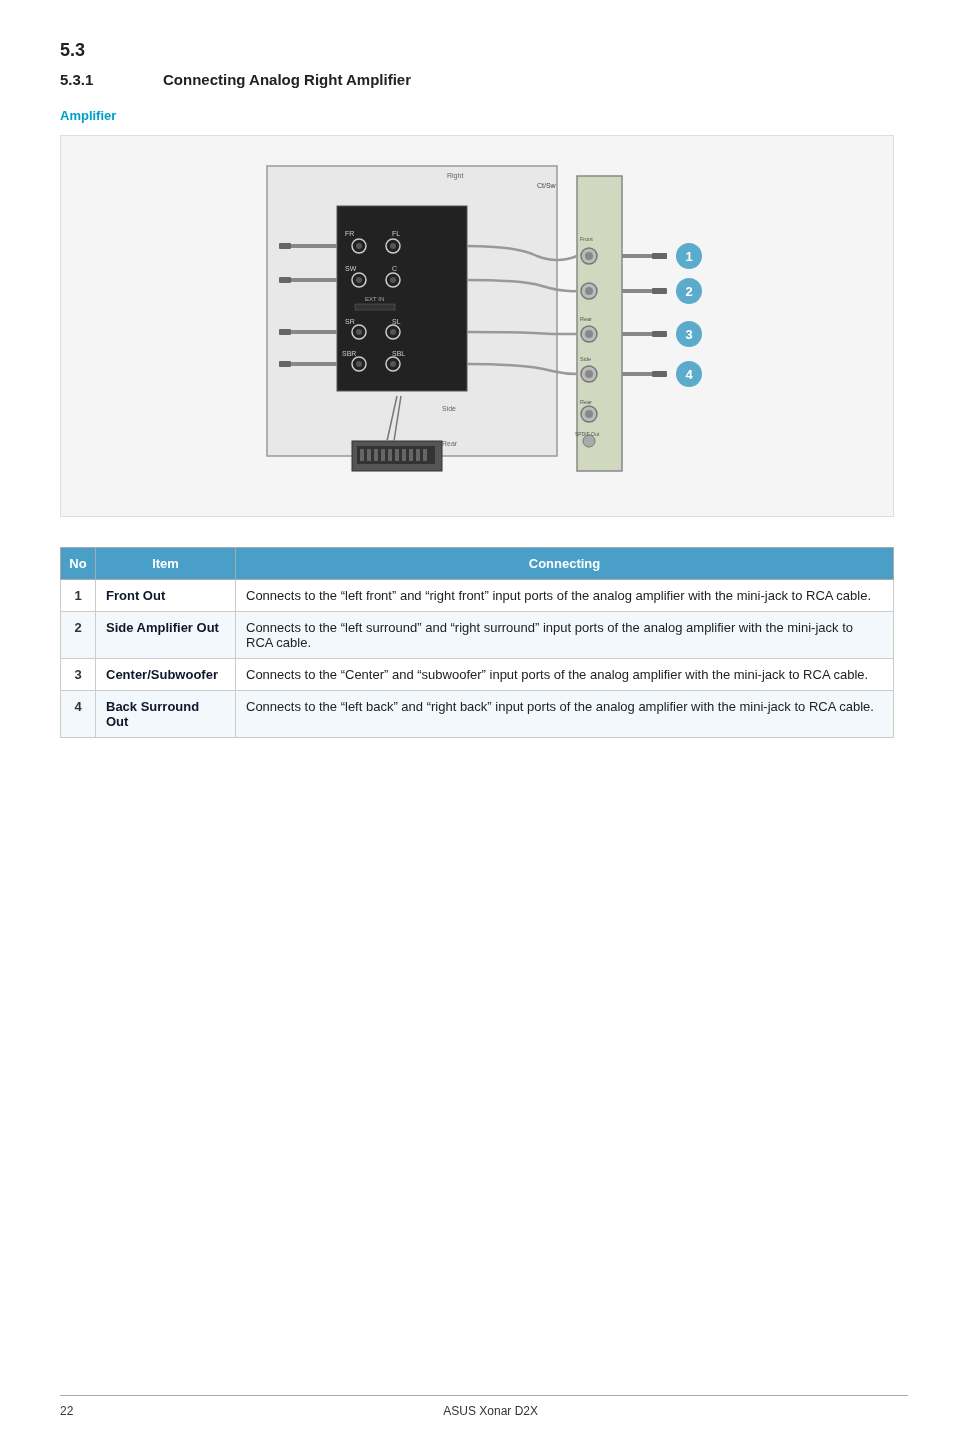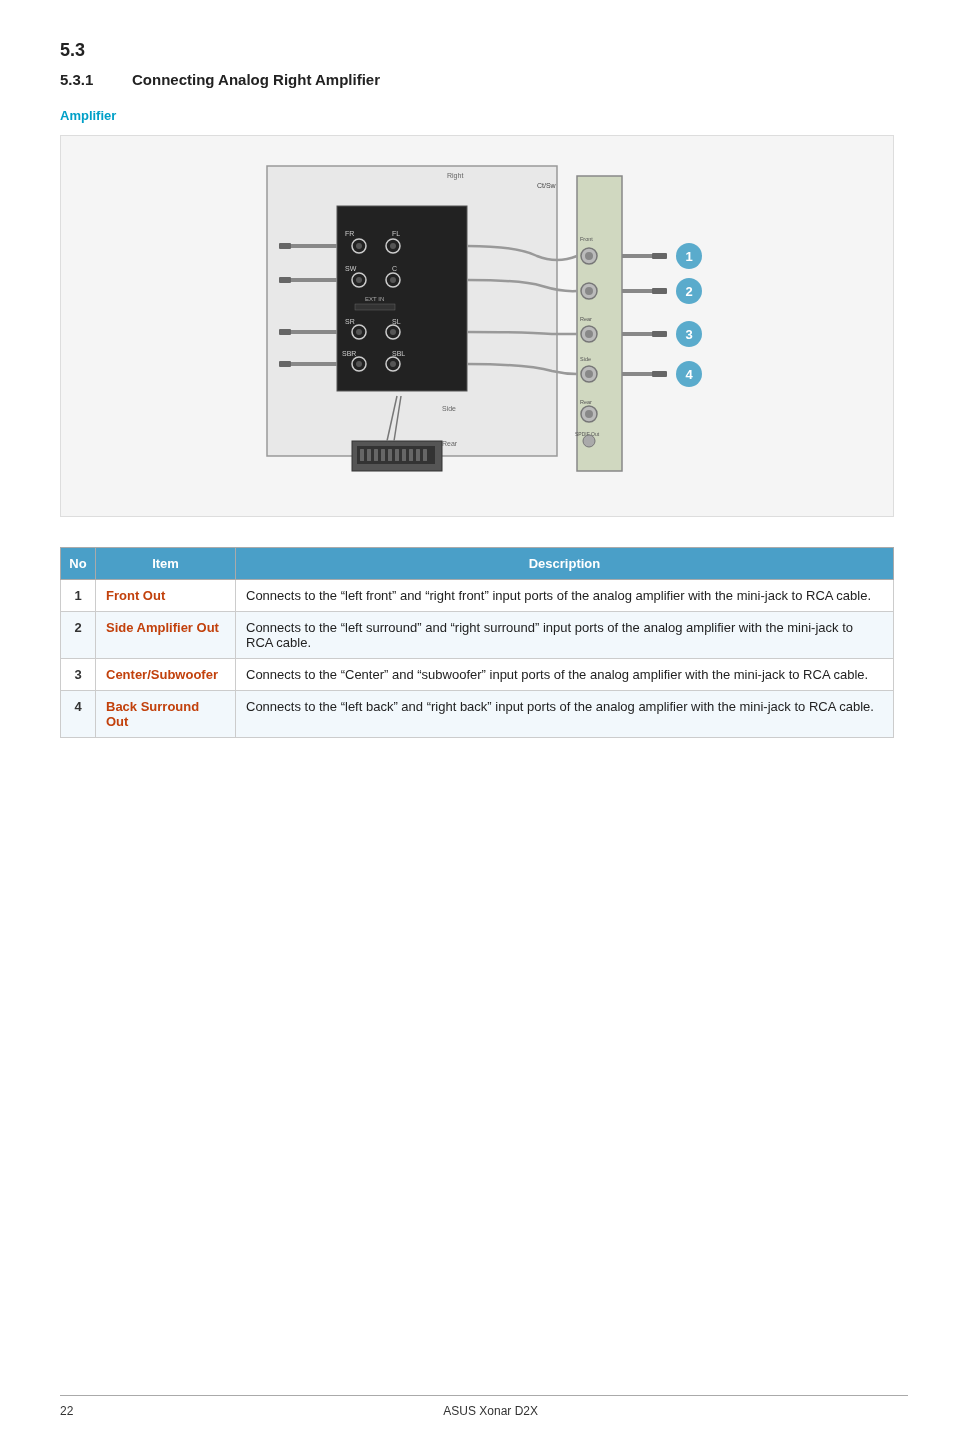--- a/index.html
+++ b/index.html
@@ -25,21 +25,21 @@
       min-width: 60px;
     }
     .section-title {
       font-size: 18px;
       font-weight: bold;
     }
 
     .subsection-header {
       display: flex;
       align-items: baseline;
-      gap: 12px;
+      gap: 43px;
       margin-bottom: 20px;
     }
     .subsection-number {
       font-size: 15px;
       font-weight: bold;
       min-width: 60px;
     }
     .subsection-title {
       font-size: 15px;
       font-weight: bold;
@@ -91,21 +91,21 @@
       background: #fff;
     }
     .row-num {
       font-weight: bold;
       color: #333;
       text-align: center;
       width: 35px;
     }
     .row-item {
       font-weight: bold;
-      color: #c2410c;
+      color: #0f172a;
       width: 140px;
     }
 
     .footer-bar {
       position: absolute;
       bottom: 20px;
       left: 60px;
       right: 46px;
       border-top: 1px solid #aaa;
       padding-top: 8px;
@@ -273,21 +273,21 @@
     <line x1="200" y1="240" x2="190" y2="285" stroke="#777" stroke-width="1.5"></line>
     <line x1="204" y1="240" x2="197" y2="285" stroke="#777" stroke-width="1.5"></line>
   </svg>
 </div>
 
 <table class="info-table">
   <thead>
     <tr>
       <th>No</th>
       <th>Item</th>
-      <th>Description</th>
+      <th>Connecting</th>
     </tr>
   </thead>
   <tbody id="table-body">
   <tr>
         <td class="row-num">1</td>
         <td class="row-item">Front Out</td>
         <td>Connects to the “left front” and “right front” input ports of the analog amplifier with the mini-jack to RCA cable.</td>
       </tr>
       <tr>
         <td class="row-num">2</td>

